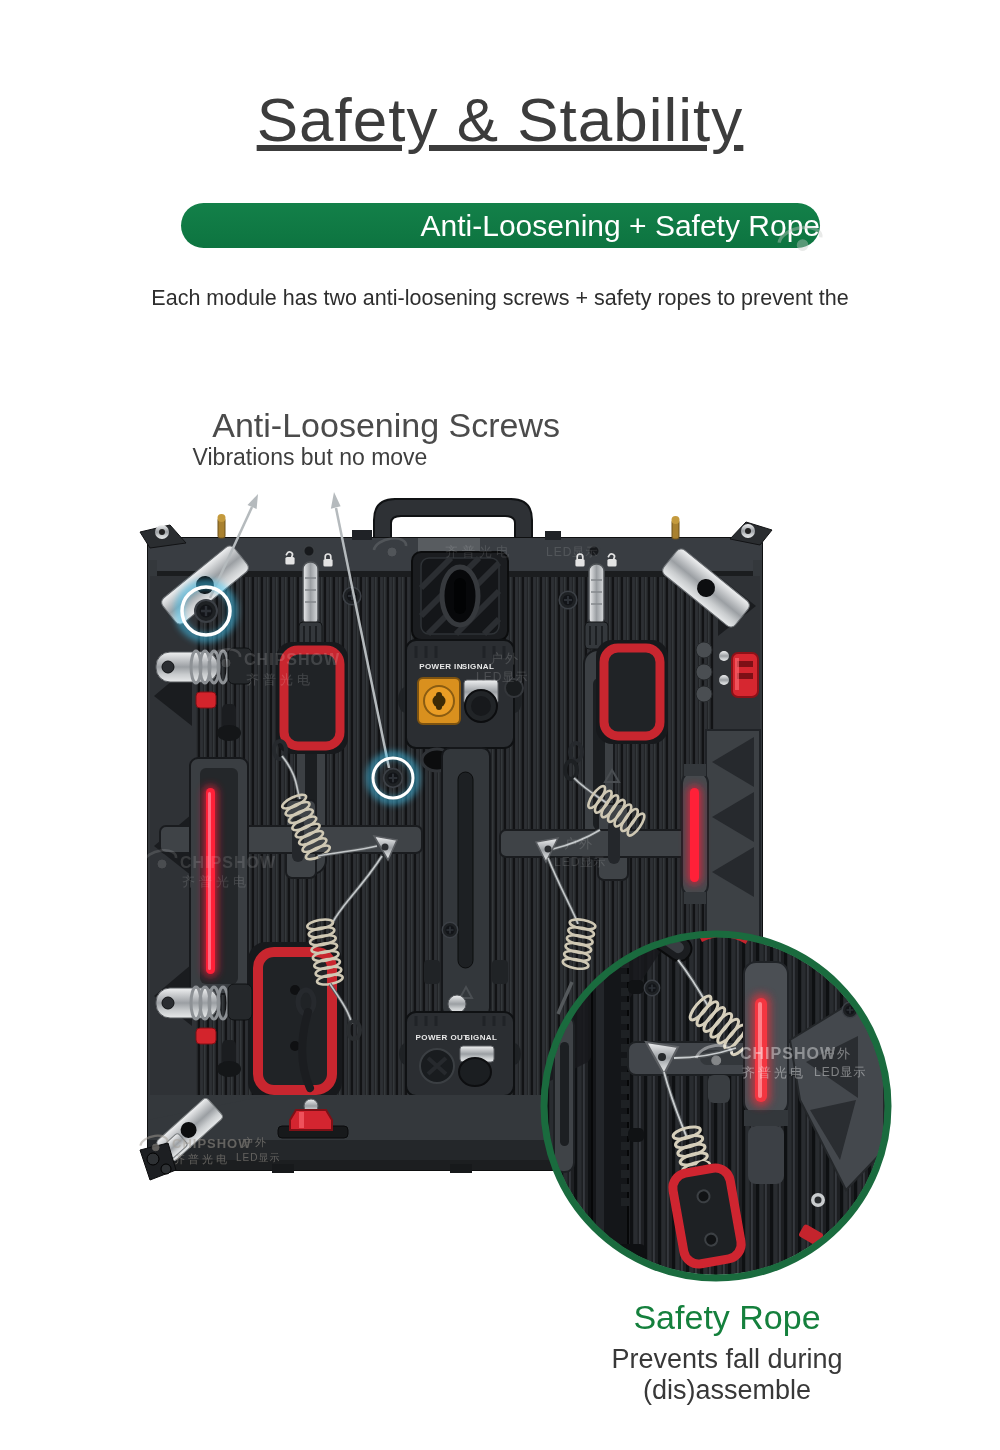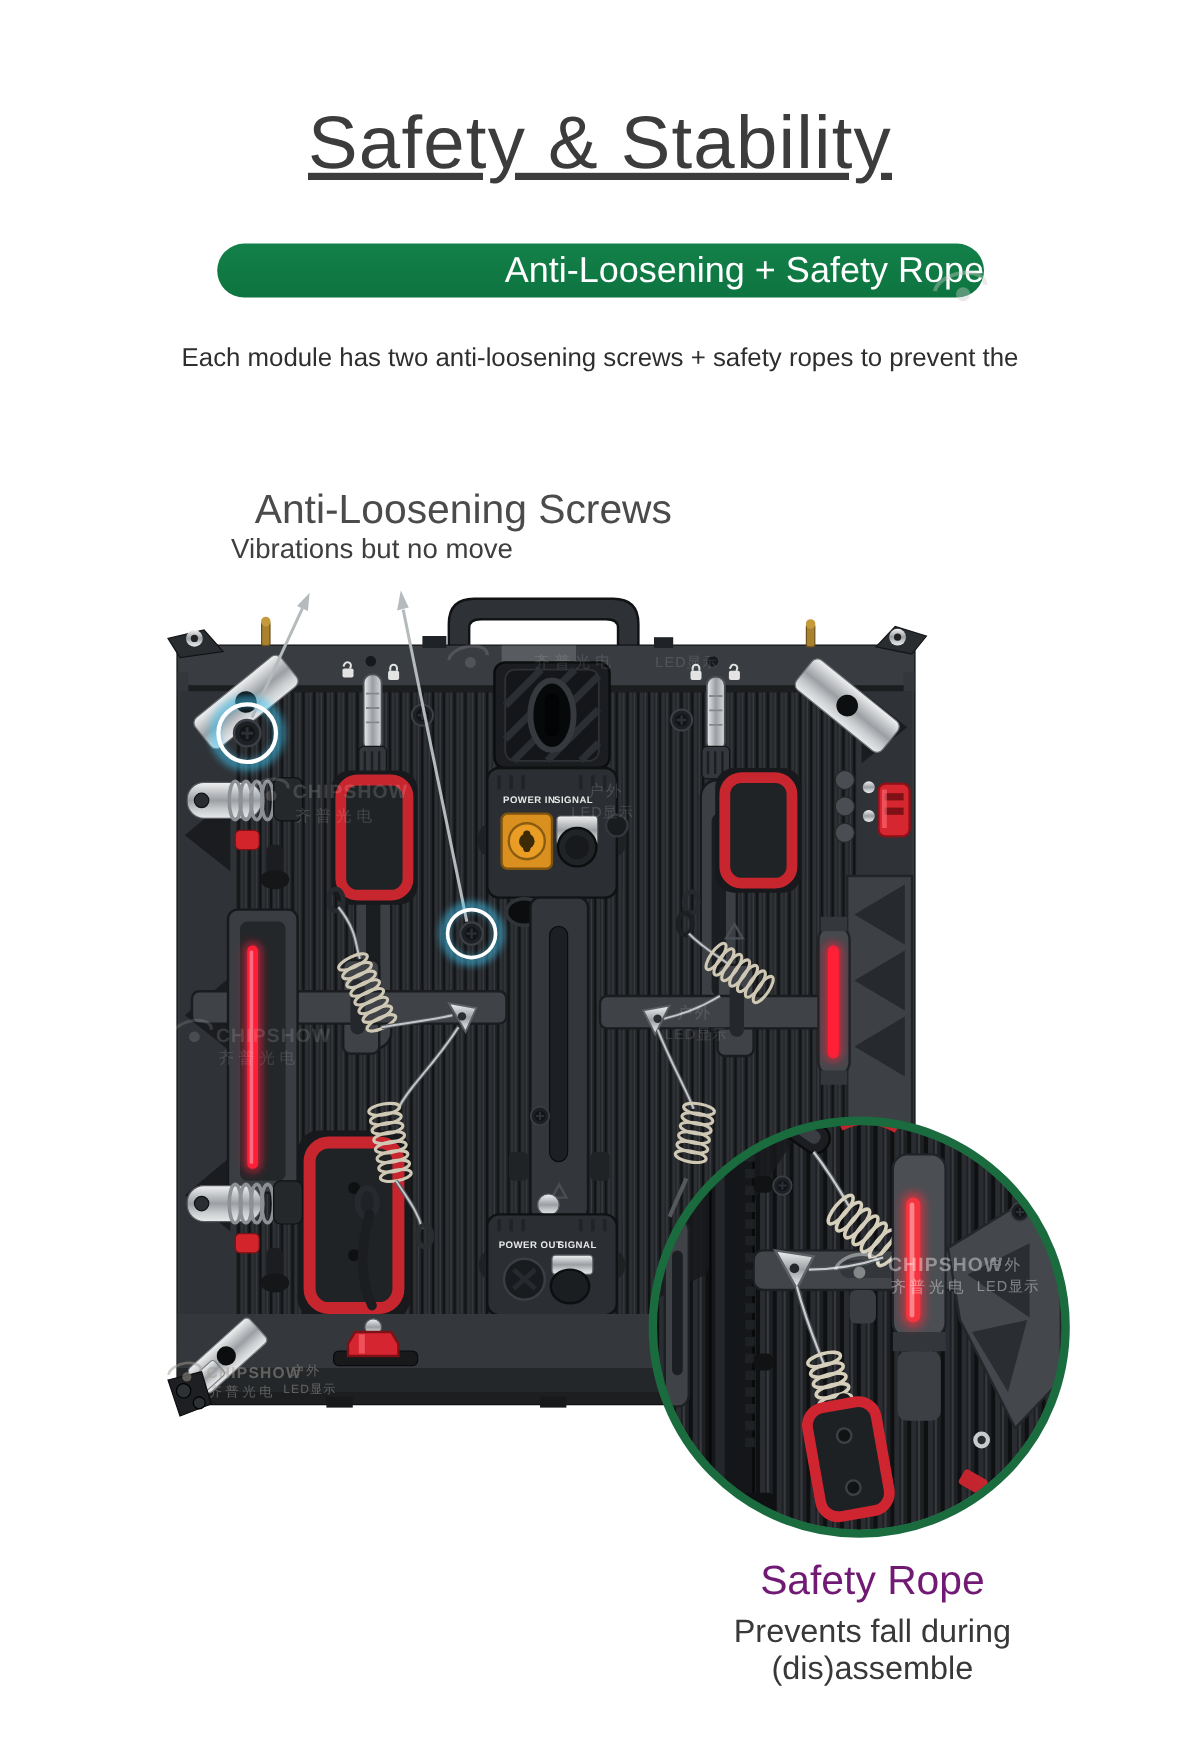--- a/index.html
+++ b/index.html
@@ -11,21 +11,21 @@
   #badge{top:203px;left:181px;width:639px;height:45px;border-radius:23px;
          background:linear-gradient(180deg,#138049 0%,#0d7440 100%);
          color:#ffffff;font-size:30px;text-align:right;line-height:46px;z-index:1;}
   #intro{top:283px;left:0;width:1000px;text-align:center;font-size:21.5px;
          line-height:31px;color:#2e2e2e;z-index:1;}
   #callout-screws-title{top:406px;left:60px;width:500px;text-align:right;
          font-size:34px;color:#4b4b4b;z-index:1;}
   #callout-screws-sub{top:444px;left:60px;width:500px;text-align:center;
          font-size:23px;color:#3e3e3e;z-index:1;}
   #callout-rope-title{top:1298px;left:527px;width:400px;text-align:center;
-         font-size:34px;color:#701a75;z-index:1;}
+         font-size:34px;color:#15803d;z-index:1;}
   #callout-rope-sub{top:1344px;left:527px;width:400px;text-align:center;
          font-size:27px;color:#383838;z-index:1;}
   #photo{left:0;top:0;z-index:2;pointer-events:none;}
   .wm-b{font-weight:bold;font-size:16px;letter-spacing:1px;}
   .wm-c{font-size:13px;letter-spacing:4px;}
   .wm-t{font-size:13px;letter-spacing:2px;}
   .wm-t2{font-size:12px;letter-spacing:1px;}
   .conn-label{font-size:8px;font-weight:bold;fill:#e8e8e8;letter-spacing:.4px;}
 </style>
 </head>

